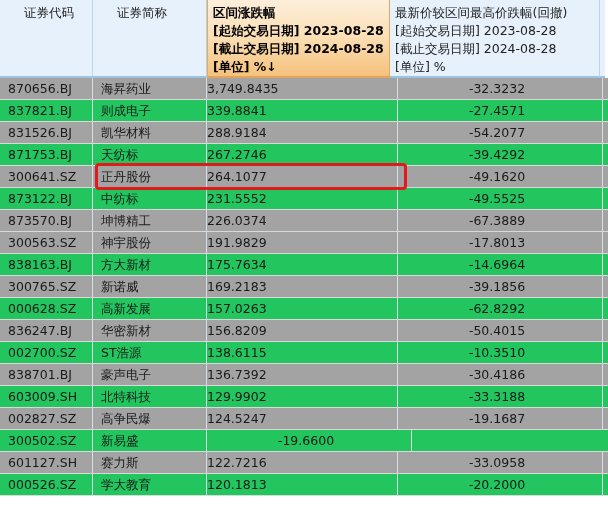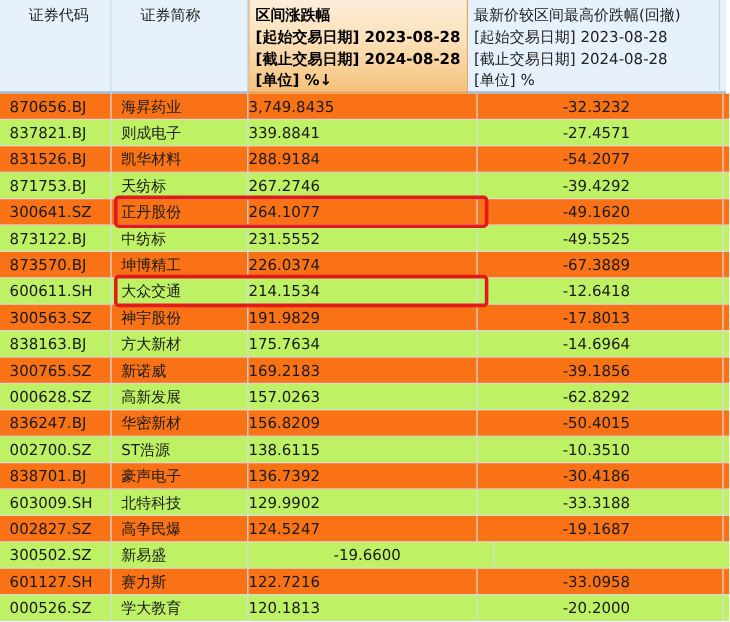--- a/index.html
+++ b/index.html
@@ -50,23 +50,23 @@
   .hcell-sliver{width:5px;padding:0;border-right:none;}
   .sort-arrow{font-weight:bold;}
   
   .tbody{position:relative;}
   .trow{
     position:relative;
     display:flex;
     height:22px;
     box-sizing:border-box;
     border-bottom:1px solid #d9d9d9;
-    background:#bef264;
-  }
-  .trow.alt{background:#f97316;}
+    background:#22c55e;
+  }
+  .trow.alt{background:#a3a3a3;}
   .tcell{
     box-sizing:border-box;
     border-right:1px solid #d6dde3;
     overflow:hidden;
     white-space:nowrap;
     line-height:21px;
   }
   .c-code{width:93px;padding-left:8px;}
   .c-name{width:114px;padding-left:8px;}
   .c-chg{width:191px;text-align:left;padding-right:6px;}
@@ -156,28 +156,20 @@
         <div class="tcell c-dd">-49.5525</div>
         <div class="tcell c-sliver"></div>
       </div>
       <div class="trow alt">
         <div class="tcell c-code">873570.BJ</div>
         <div class="tcell c-name">坤博精工</div>
         <div class="tcell c-chg">226.0374</div>
         <div class="tcell c-dd">-67.3889</div>
         <div class="tcell c-sliver"></div>
       </div>
-      <div class="trow">
-        <div class="tcell c-code">600611.SH</div>
-        <div class="tcell c-name">大众交通</div>
-        <div class="tcell c-chg">214.1534</div>
-        <div class="tcell c-dd">-12.6418</div>
-        <div class="tcell c-sliver"></div>
-        <div class="hi-box"></div>
-      </div>
       <div class="trow alt">
         <div class="tcell c-code">300563.SZ</div>
         <div class="tcell c-name">神宇股份</div>
         <div class="tcell c-chg">191.9829</div>
         <div class="tcell c-dd">-17.8013</div>
         <div class="tcell c-sliver"></div>
       </div>
       <div class="trow">
         <div class="tcell c-code">838163.BJ</div>
         <div class="tcell c-name">方大新材</div>

